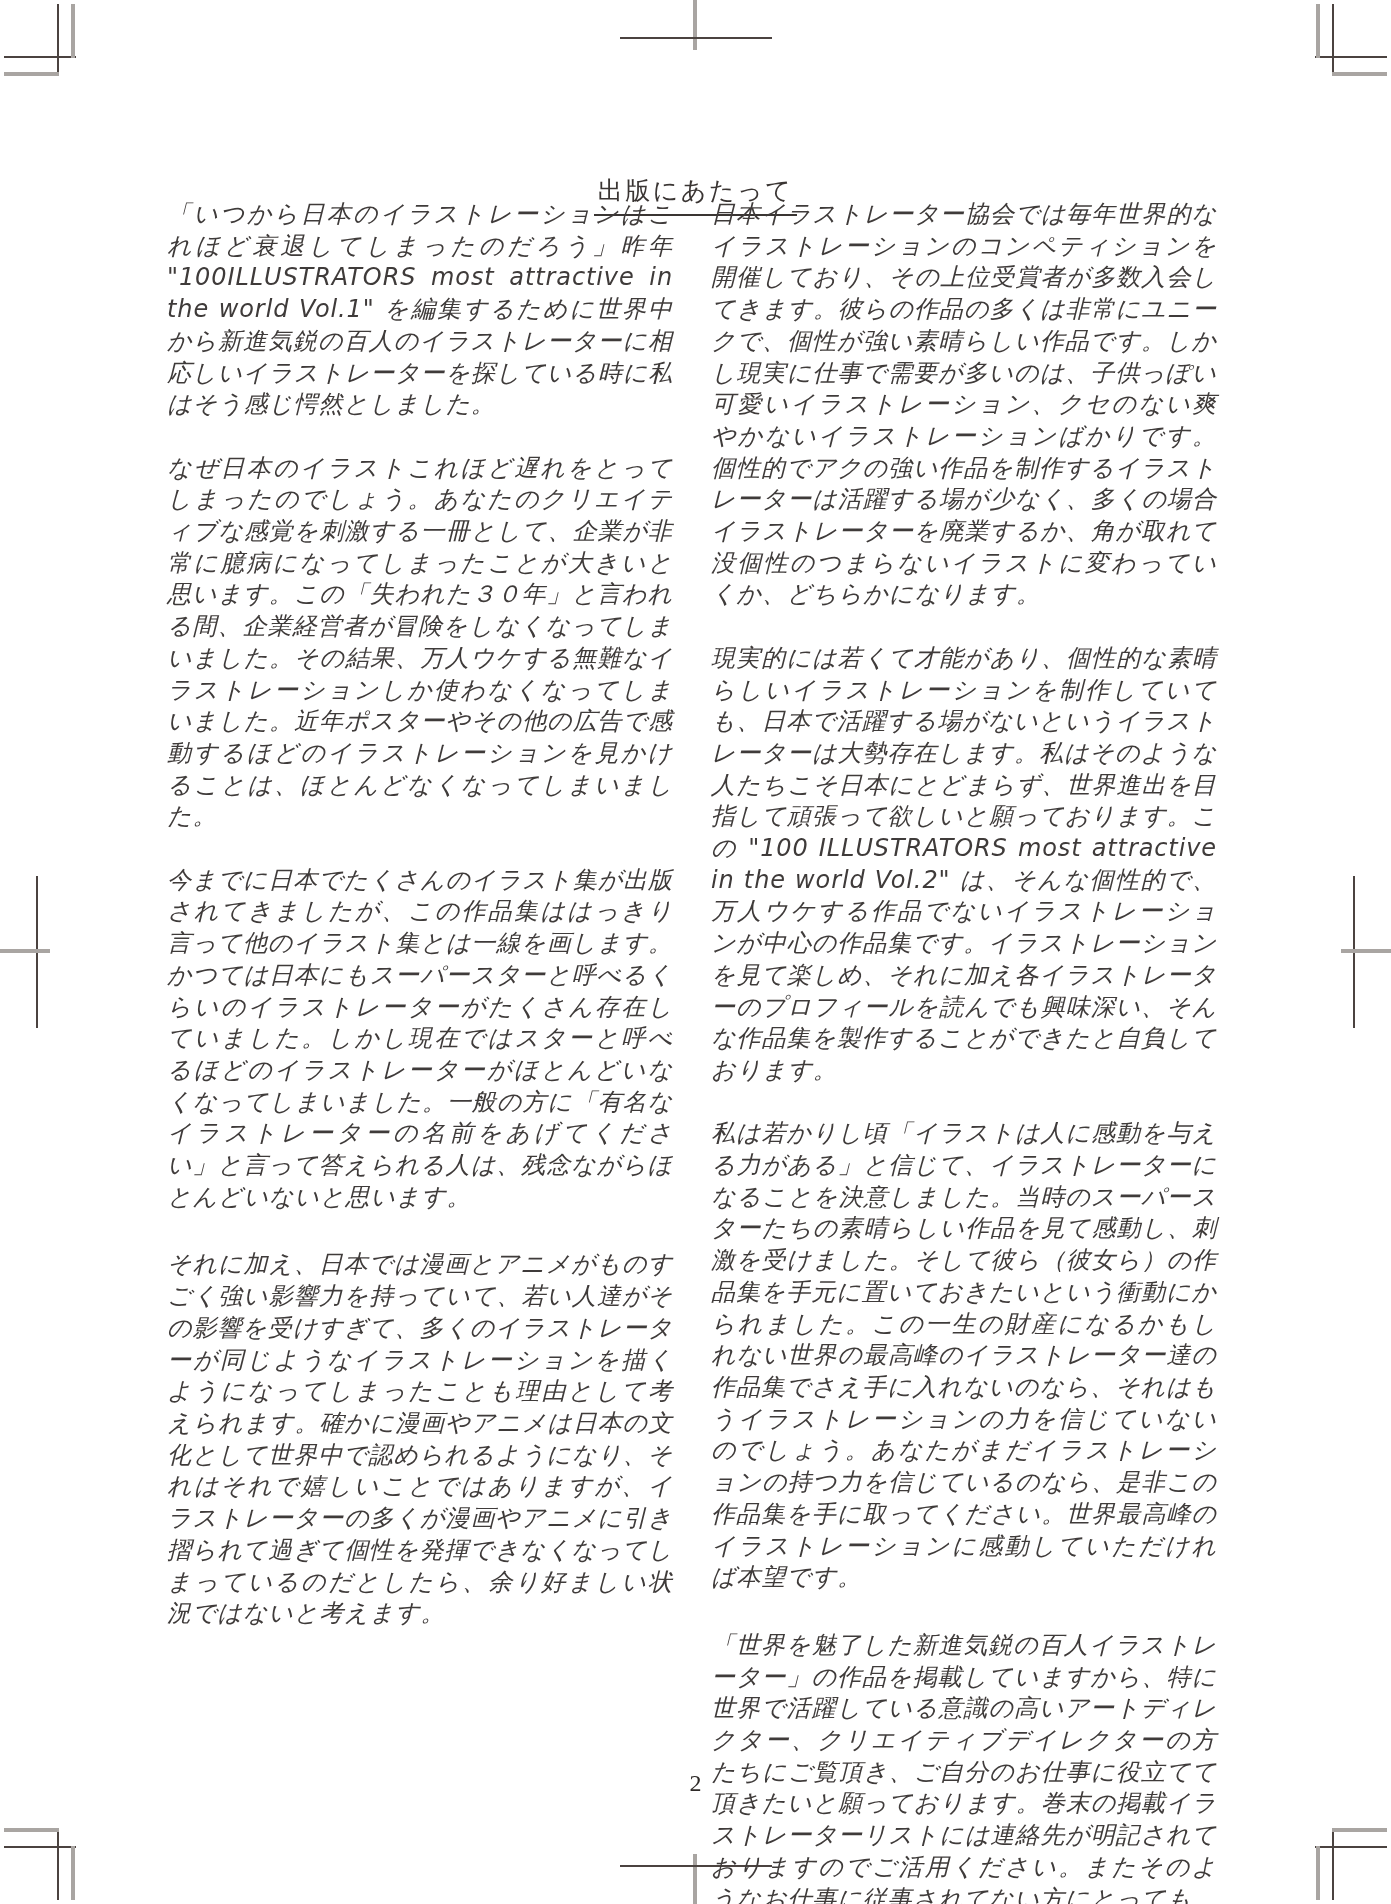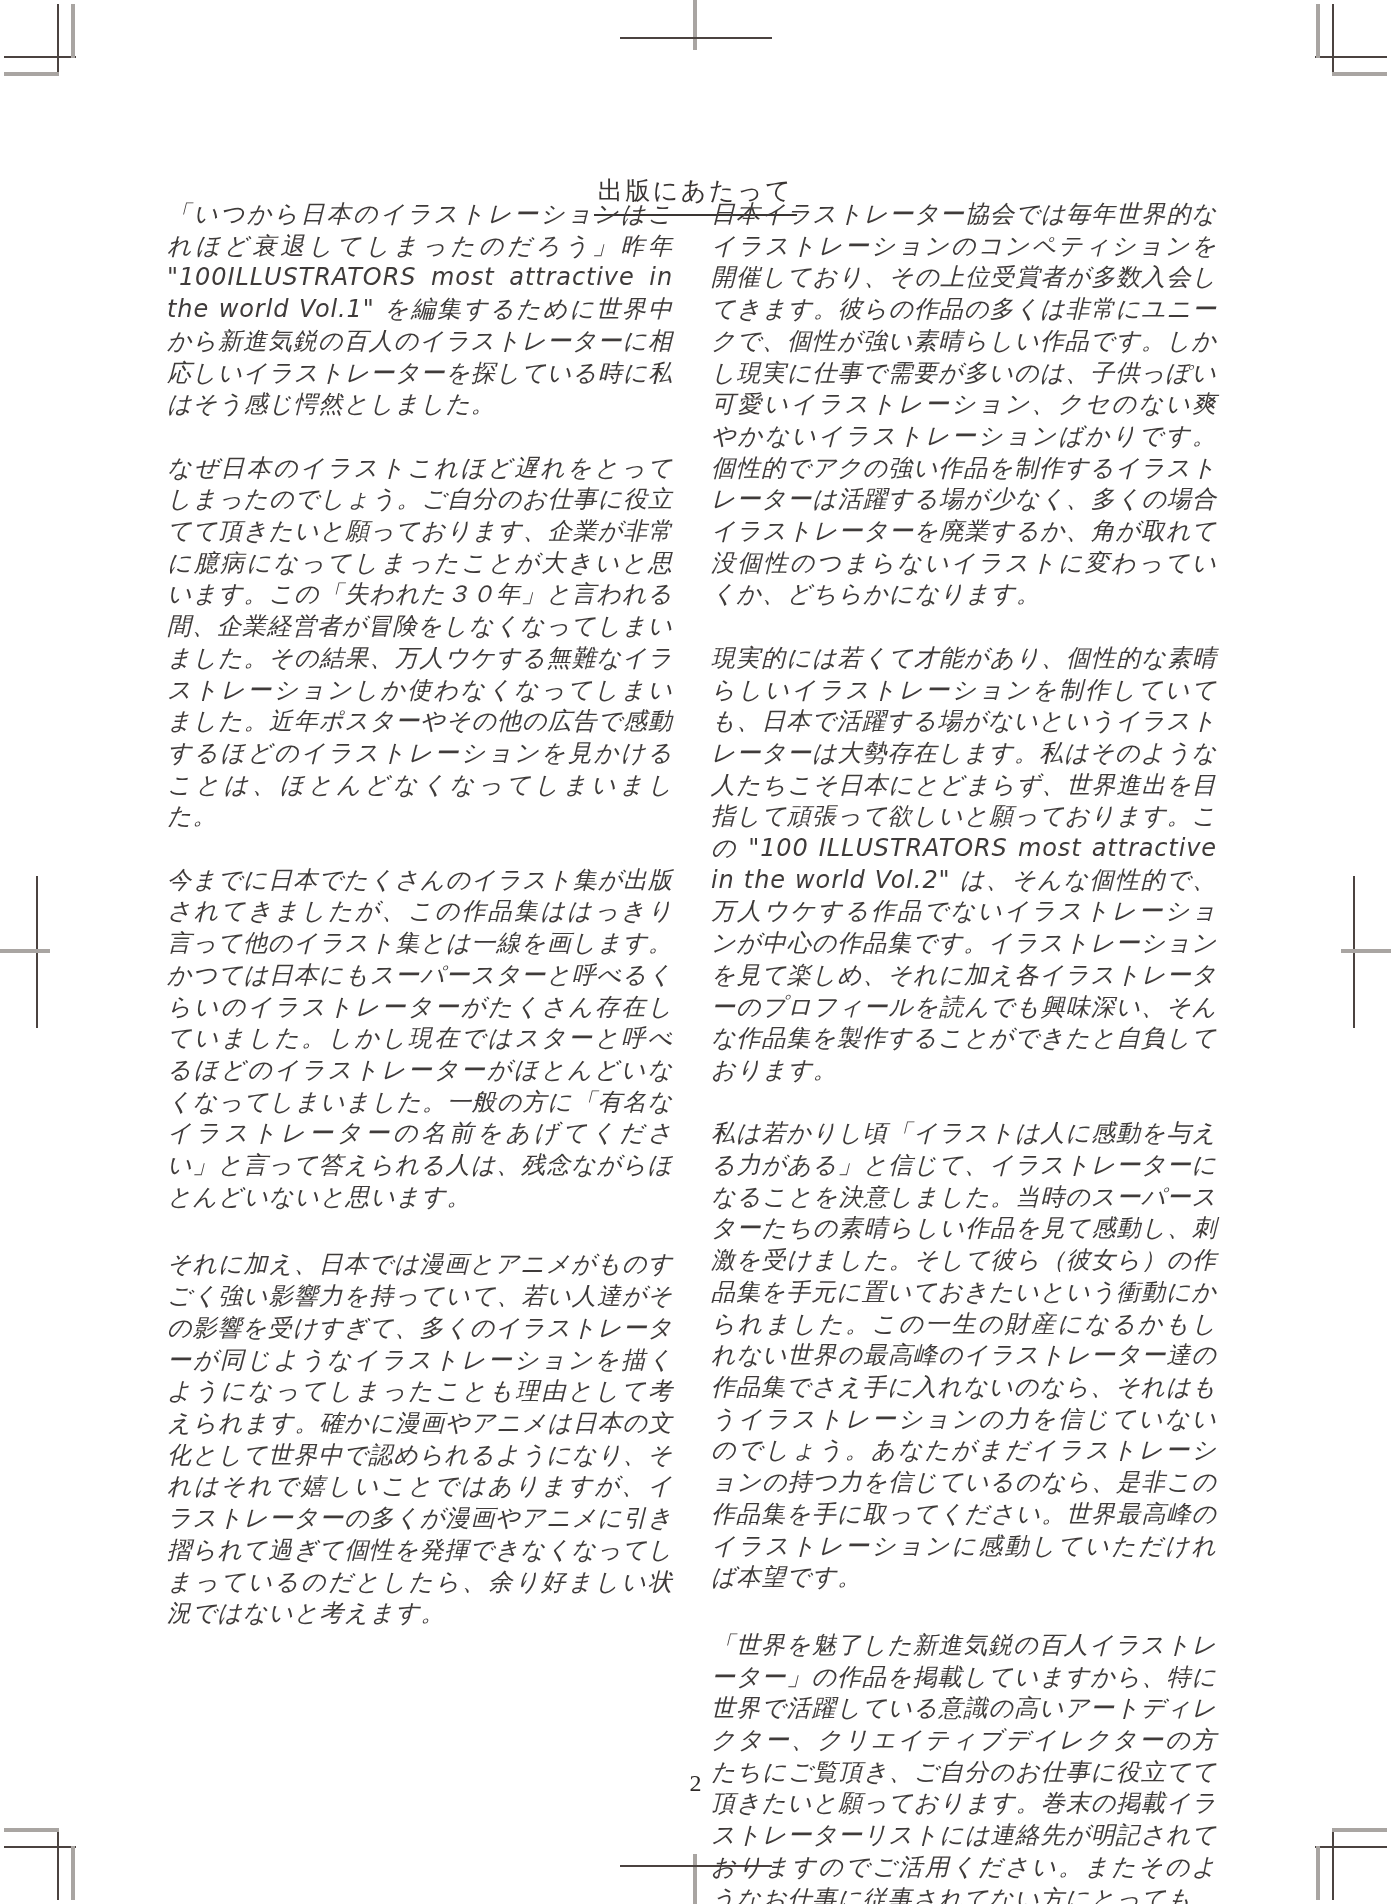--- a/index.html
+++ b/index.html
@@ -102,21 +102,21 @@
     <div class="mkd" style="left:1353px;top:876px;width:2px;height:152px;"></div>
     <div class="mkl" style="left:1341px;top:949px;width:50px;height:4px;"></div>
   </div>
 
   <div class="title-wrap">
     <h1 class="title">出版にあたって</h1>
   </div>
 
   <div class="column left">
     <p>「いつから日本のイラストレーションはこれほど衰退してしまったのだろう」昨年 "100ILLUSTRATORS most attractive in the world Vol.1" を編集するために世界中から新進気鋭の百人のイラストレーターに相応しいイラストレーターを探している時に私はそう感じ愕然としました。</p>
-    <p>なぜ日本のイラストこれほど遅れをとってしまったのでしょう。ご自分のお仕事に役立てて頂きたいと願っております、企業が非常に臆病になってしまったことが大きいと思います。この「失われた３０年」と言われる間、企業経営者が冒険をしなくなってしまいました。その結果、万人ウケする無難なイラストレーションしか使わなくなってしまいました。近年ポスターやその他の広告で感動するほどのイラストレーションを見かけることは、ほとんどなくなってしまいました。</p>
+    <p>なぜ日本のイラストこれほど遅れをとってしまったのでしょう。あなたのクリエイティブな感覚を刺激する一冊として、企業が非常に臆病になってしまったことが大きいと思います。この「失われた３０年」と言われる間、企業経営者が冒険をしなくなってしまいました。その結果、万人ウケする無難なイラストレーションしか使わなくなってしまいました。近年ポスターやその他の広告で感動するほどのイラストレーションを見かけることは、ほとんどなくなってしまいました。</p>
     <p>今までに日本でたくさんのイラスト集が出版されてきましたが、この作品集ははっきり言って他のイラスト集とは一線を画します。かつては日本にもスーパースターと呼べるくらいのイラストレーターがたくさん存在していました。しかし現在ではスターと呼べるほどのイラストレーターがほとんどいなくなってしまいました。一般の方に「有名なイラストレーターの名前をあげてください」と言って答えられる人は、残念ながらほとんどいないと思います。</p>
     <p>それに加え、日本では漫画とアニメがものすごく強い影響力を持っていて、若い人達がその影響を受けすぎて、多くのイラストレーターが同じようなイラストレーションを描くようになってしまったことも理由として考えられます。確かに漫画やアニメは日本の文化として世界中で認められるようになり、それはそれで嬉しいことではありますが、イラストレーターの多くが漫画やアニメに引き摺られて過ぎて個性を発揮できなくなってしまっているのだとしたら、余り好ましい状況ではないと考えます。</p>
   </div>
 
   <div class="column right">
     <p>日本イラストレーター協会では毎年世界的なイラストレーションのコンペティションを開催しており、その上位受賞者が多数入会してきます。彼らの作品の多くは非常にユニークで、個性が強い素晴らしい作品です。しかし現実に仕事で需要が多いのは、子供っぽい可愛いイラストレーション、クセのない爽やかないイラストレーションばかりです。個性的でアクの強い作品を制作するイラストレーターは活躍する場が少なく、多くの場合イラストレーターを廃業するか、角が取れて没個性のつまらないイラストに変わっていくか、どちらかになります。</p>
     <p>現実的には若くて才能があり、個性的な素晴らしいイラストレーションを制作していても、日本で活躍する場がないというイラストレーターは大勢存在します。私はそのような人たちこそ日本にとどまらず、世界進出を目指して頑張って欲しいと願っております。この "100 ILLUSTRATORS most attractive in the world Vol.2" は、そんな個性的で、万人ウケする作品でないイラストレーションが中心の作品集です。イラストレーションを見て楽しめ、それに加え各イラストレーターのプロフィールを読んでも興味深い、そんな作品集を製作することができたと自負しております。</p>
     <p>私は若かりし頃「イラストは人に感動を与える力がある」と信じて、イラストレーターになることを決意しました。当時のスーパースターたちの素晴らしい作品を見て感動し、刺激を受けました。そして彼ら（彼女ら）の作品集を手元に置いておきたいという衝動にかられました。この一生の財産になるかもしれない世界の最高峰のイラストレーター達の作品集でさえ手に入れないのなら、それはもうイラストレーションの力を信じていないのでしょう。あなたがまだイラストレーションの持つ力を信じているのなら、是非この作品集を手に取ってください。世界最高峰のイラストレーションに感動していただければ本望です。</p>
     <p>「世界を魅了した新進気鋭の百人イラストレーター」の作品を掲載していますから、特に世界で活躍している意識の高いアートディレクター、クリエイティブデイレクターの方たちにご覧頂き、ご自分のお仕事に役立てて頂きたいと願っております。巻末の掲載イラストレーターリストには連絡先が明記されておりますのでご活用ください。またそのようなお仕事に従事されてない方にとっても、十分に楽しめる作品集になっております。あなたのクリエイティブな感覚を刺激する一冊として、ご愛読いただければ幸いです。</p>
   </div>

